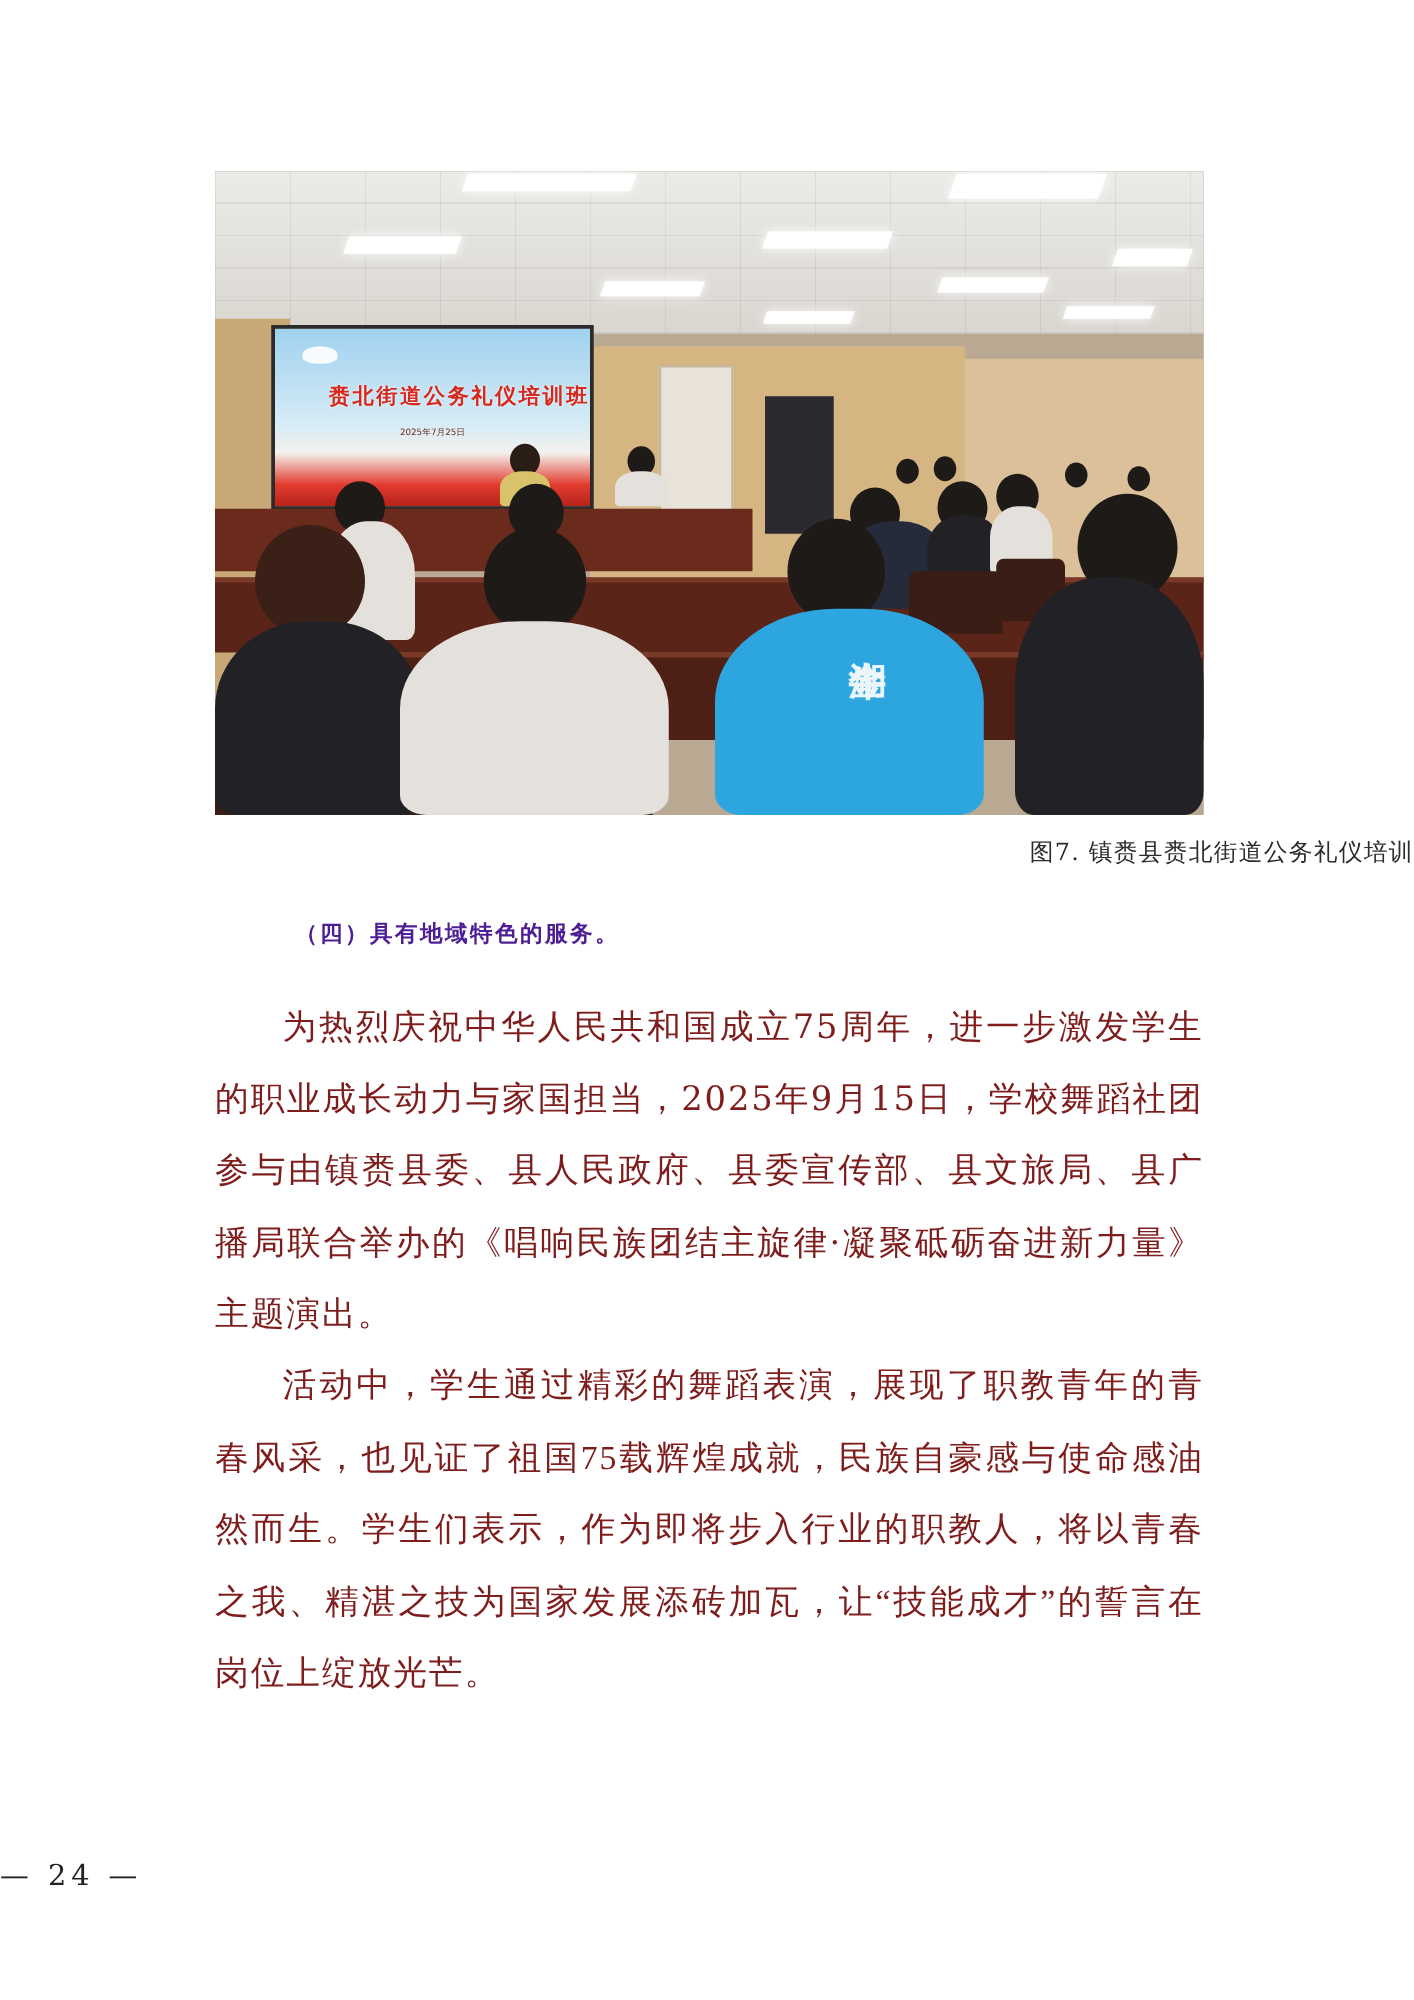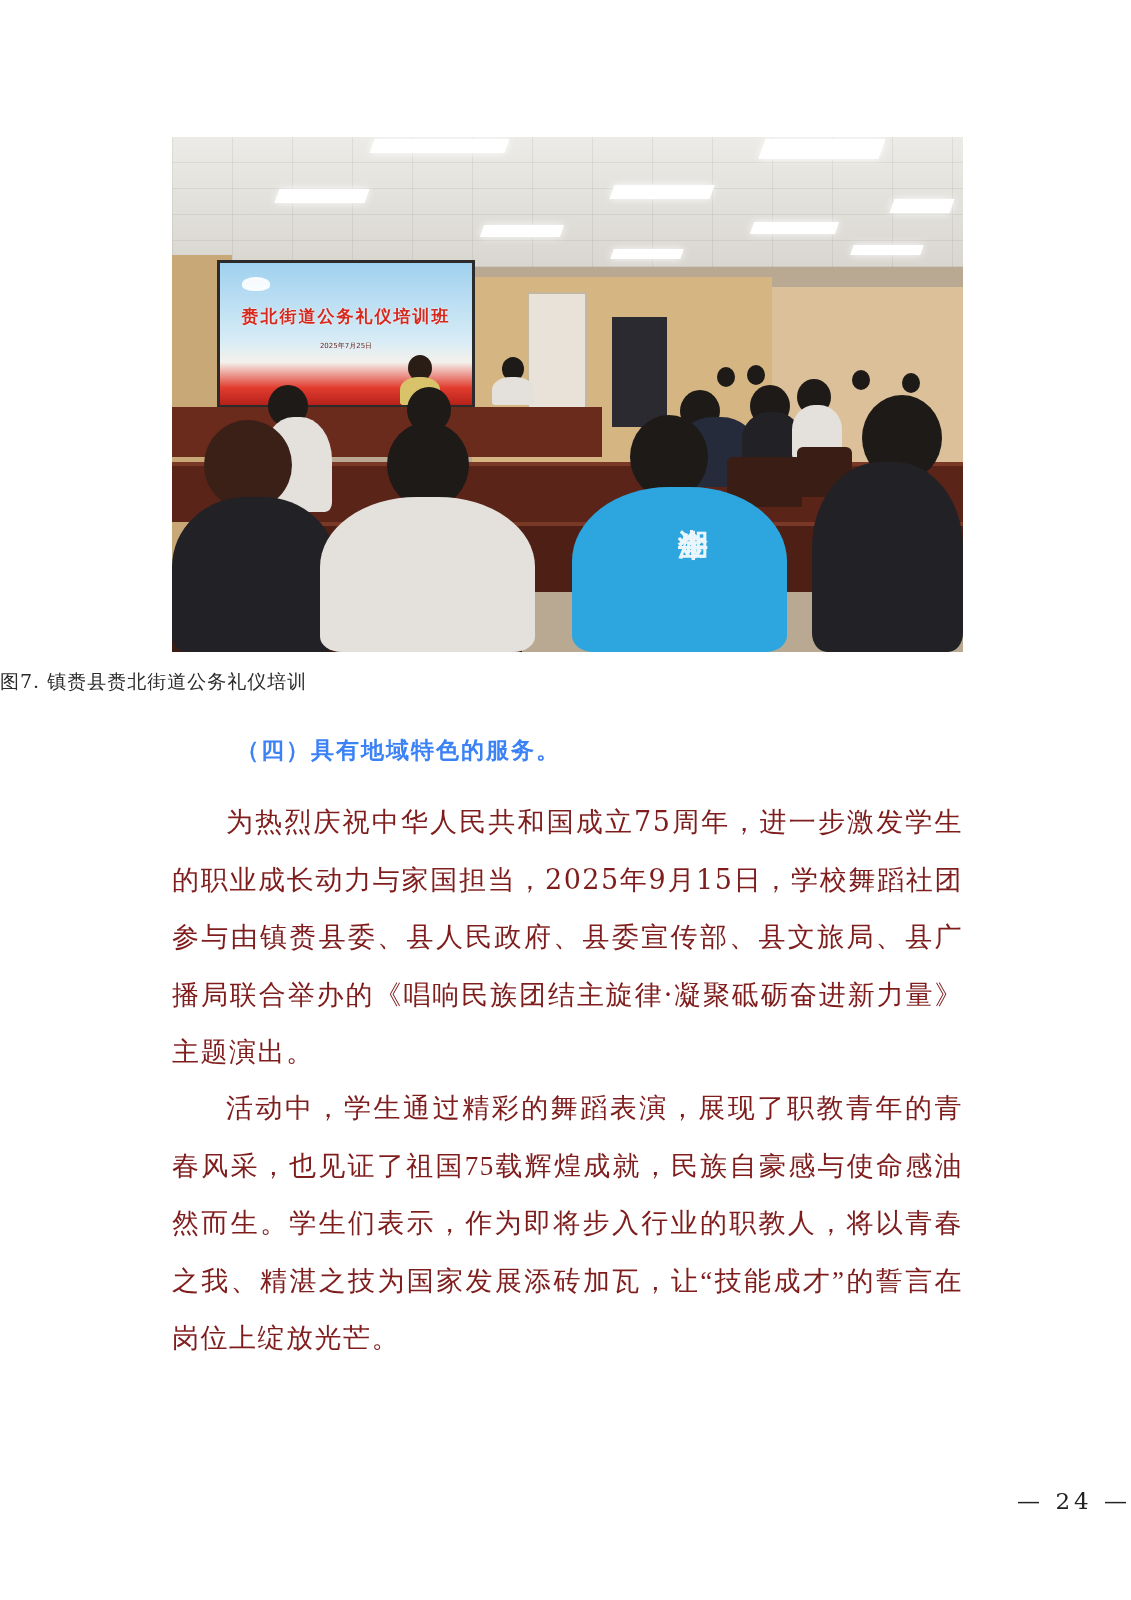--- a/index.html
+++ b/index.html
@@ -23,21 +23,21 @@
     .wall-mid { position: absolute; left: 300px; top: 140px; width: 300px; height: 260px; background: #d5b582; }
     .wall-right { position: absolute; left: 600px; top: 150px; width: 191px; height: 250px; background: #dcc09a; }
     .door { position: absolute; left: 355px; top: 155px; width: 60px; height: 130px; background: #e8e2d8; border: 2px solid #c4b79e; }
     .rack { position: absolute; left: 440px; top: 180px; width: 55px; height: 110px; background: #2a2a30; }
     .screen {
       position: absolute; left: 45px; top: 123px; width: 258px; height: 148px;
       background: linear-gradient(180deg, #9fd1ef 0%, #d8ecf6 55%, #f4f1ec 70%, #e23b2e 88%, #b5221a 100%);
       border: 3px solid #2b2b2b;
     }
     .screen-title {
-      position: absolute; left: 0; right: 0; top: 42px; text-align: center;
+      position: absolute; left: 0; right: 0; top: 42px; text-align: right;
       font-family: "DejaVu Serif", serif; font-weight: bold; font-size: 17px; color: #d6281c;
       letter-spacing: 2px; text-shadow: 0 0 2px #fff;
     }
     .screen-date {
       position: absolute; left: 0; right: 0; top: 78px; text-align: center;
       font-family: "DejaVu Sans", sans-serif; font-size: 7px; color: #6a2a20;
     }
     .dove { position: absolute; left: 22px; top: 14px; width: 28px; height: 14px; background: #ffffff; border-radius: 50% 50% 40% 40%; opacity: 0.9; }
     .desk-front { position: absolute; left: 0; top: 270px; width: 430px; height: 50px; background: #6a2a1c; }
     .desk-row { position: absolute; background: #5b2418; border-top: 4px solid #7a3826; }
@@ -48,39 +48,39 @@
     .shirt-white { background: #e4e1dc; }
     .shirt-black { background: #222226; }
     .shirt-navy { background: #252b3a; }
     .shirt-logo {
       position: absolute; font-family: "DejaVu Serif", serif; font-weight: bold; color: #ffffff;
       font-size: 30px; line-height: 32px; writing-mode: vertical-rl; opacity: 0.9;
     }
 
     
     .caption {
-      position: absolute; left: 0; width: 1131px; top: 669px; text-align: left;
+      position: absolute; left: 0; width: 1131px; top: 669px; text-align: right;
       font-size: 19px; color: #2b2b2b; letter-spacing: 1px;
     }
 
     
     .heading {
       position: absolute; left: 236px; top: 735px;
-      font-size: 23px; font-weight: bold; color: #3b82f6; letter-spacing: 2px;
+      font-size: 18px; font-weight: bold; color: #4c1d95; letter-spacing: 2px;
     }
     .para {
       position: absolute; left: 172px; width: 791px;
       font-size: 27px; line-height: 57.5px; color: #7f1d1d;
       text-align: justify; text-indent: 2em; letter-spacing: 1.5px;
     }
     .p1 { top: 793px; }
     .p2 { top: 1080px; font-family: Liberation Serif, serif; }
 
     .page-number {
-      position: absolute; left: 0; width: 1131px; top: 1488px; text-align: right;
+      position: absolute; left: 0; width: 1131px; top: 1488px; text-align: left;
       font-size: 23px; color: #222; letter-spacing: 4px;
     }
   </style>
 </head>
 <body>
 
 <div class="photo">
   <div class="ceiling"></div>
   <div class="light" style="left:200px;top:2px;width:135px;height:14px;"></div>
   <div class="light" style="left:590px;top:2px;width:120px;height:20px;"></div>

